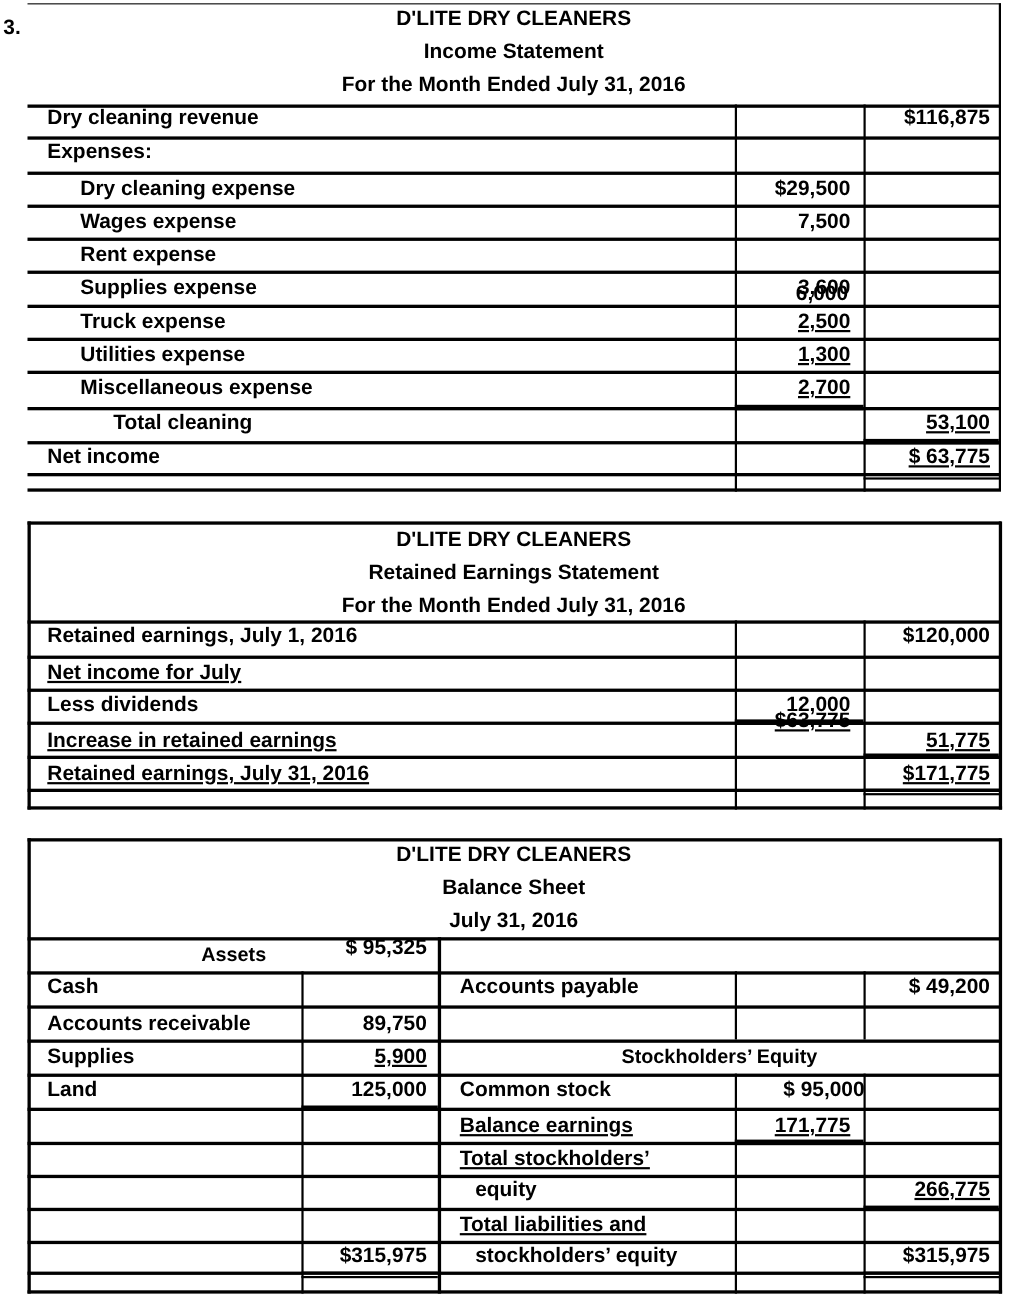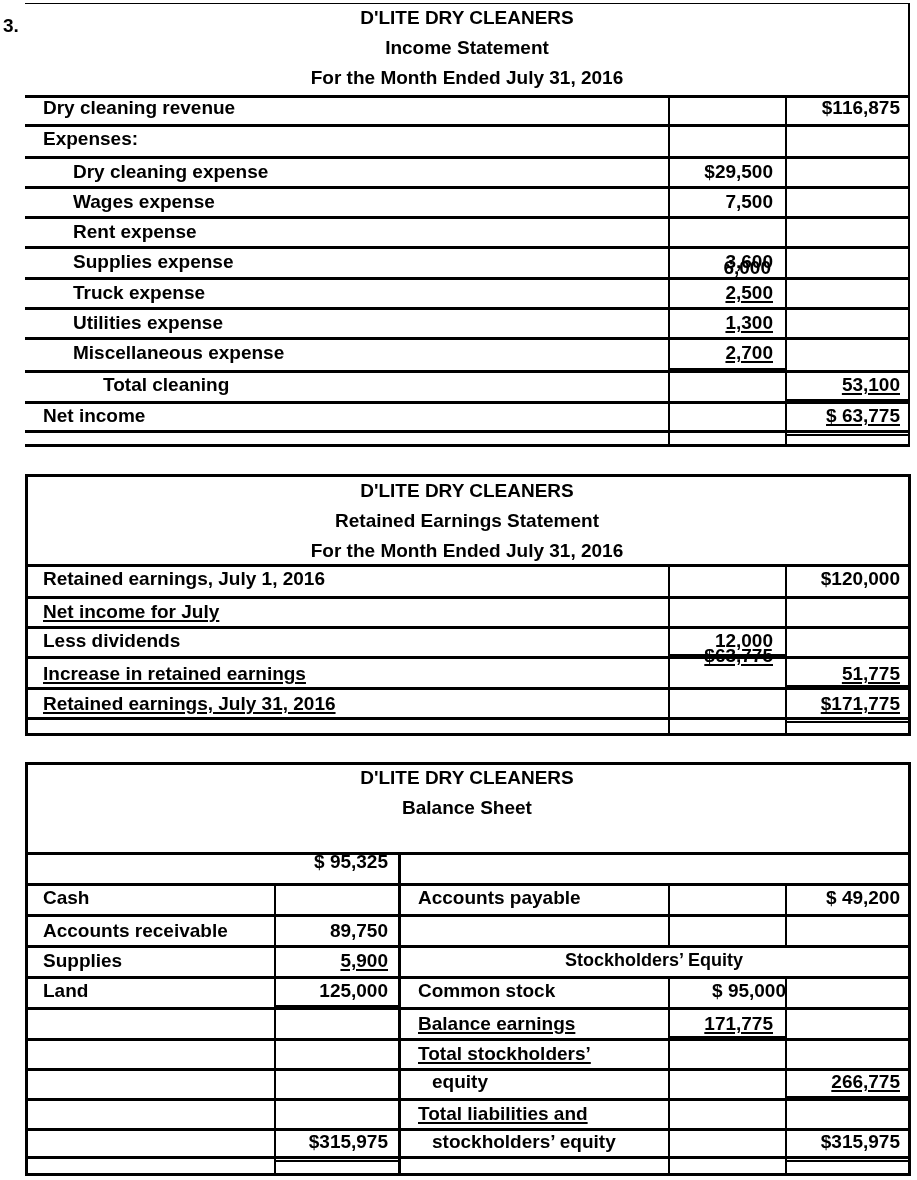--- a/index.html
+++ b/index.html
@@ -98,20 +98,22 @@
       <div class="t  u" style="left: 43px; top: 663px;">Increase in retained earnings</div>
       <div class="t r u" style="left: 787px; top: 663px; width: 113px;">51,775</div>
       <div class="t  u" style="left: 43px; top: 693px;">Retained earnings, July 31, 2016</div>
       <div class="t r u" style="left: 787px; top: 693px; width: 113px;">$171,775</div>
     </div>
 </section>
 
 <section id="bs">
   <div class="t c" style="left:25px;width:884px;top:767px">D'LITE DRY CLEANERS</div>
   <div class="t c" style="left:25px;width:884px;top:797px">Balance Sheet</div>
+  <div class="t c" style="left:25px;width:884px;top:827px">July 31, 2016</div>
+  <div class="t c" style="left:25px;width:375px;top:857px;font-size:18px">Assets</div>
   <div class="t c" style="left:400px;width:508px;top:949px;font-size:18px">Stockholders’ Equity</div>
   <div id="bs-rows">
       <div class="ln" style="left: 25px; top: 762px; width: 885px; height: 3px;"></div>
       <div class="ln" style="left: 25px; top: 762px; width: 3px; height: 414px;"></div>
       <div class="ln" style="left: 908px; top: 762px; width: 3px; height: 414px;"></div>
       <div class="ln" style="left: 25px; top: 852px; width: 885px; height: 3px;"></div>
       <div class="ln" style="left: 398px; top: 852px; width: 3px; height: 324px;"></div>
       <div class="ln" style="left: 25px; top: 883px; width: 885px; height: 3px;"></div>
       <div class="ln" style="left: 25px; top: 914px; width: 885px; height: 3px;"></div>
       <div class="ln" style="left: 25px; top: 945px; width: 885px; height: 3px;"></div>

